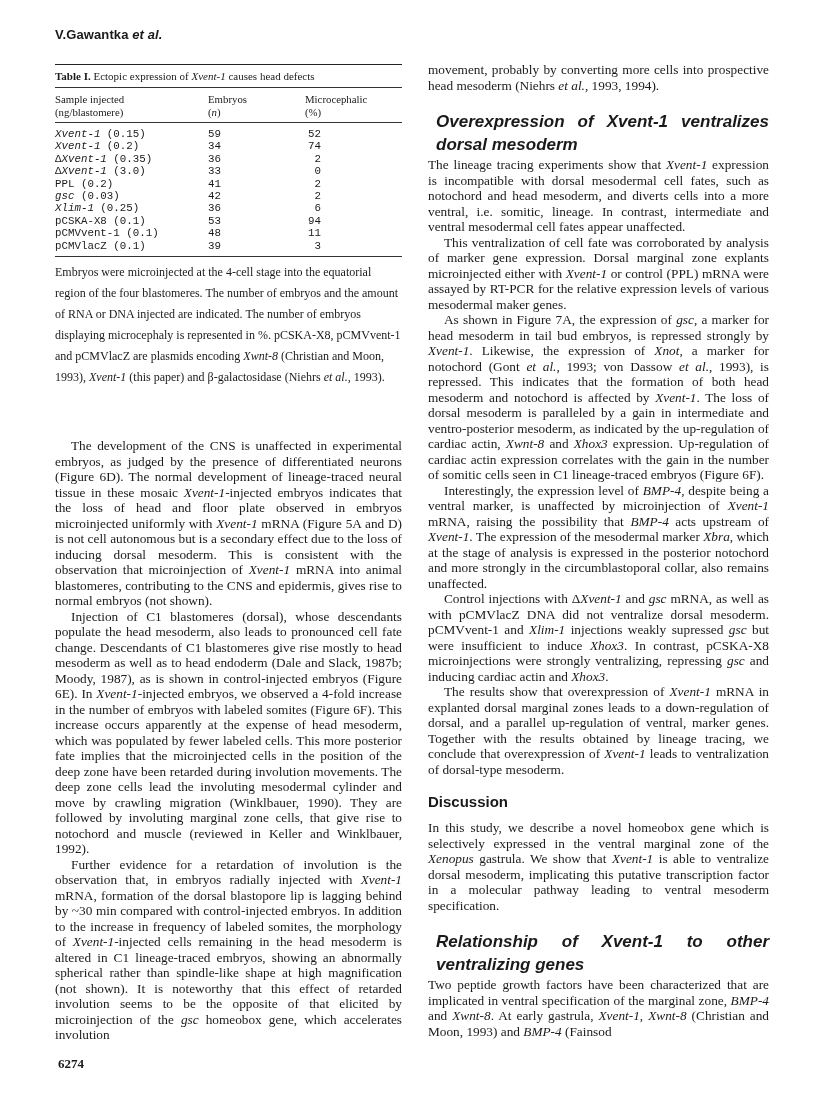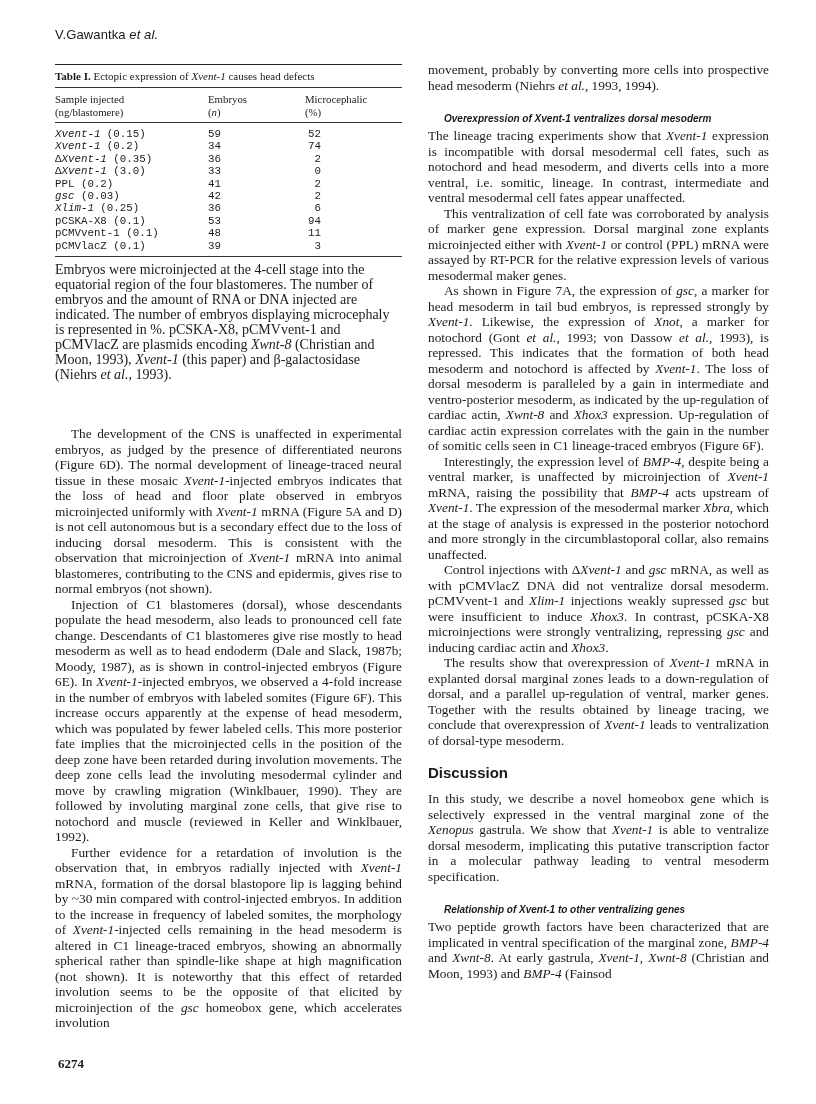--- a/index.html
+++ b/index.html
@@ -1,46 +1,46 @@
 <!DOCTYPE html>
 <html><head>
 <meta charset="utf-8">
 <style>
   html, body { margin: 0; padding: 0; background: #ffffff; }
   body { width: 816px; height: 1104px; position: relative; overflow: hidden;
          font-family: "Liberation Serif", "DejaVu Serif", serif; color: #1a1a1a; }
   .running-head { position: absolute; left: 55px; top: 27px; font-family: "Liberation Sans", sans-serif;
-                  font-weight: normal; font-size: 13px; letter-spacing: 0.1px; }
+                  font-weight: bold; font-size: 13px; letter-spacing: 0.1px; }
   .running-head i { font-style: italic; }
 
   .table-block { position: absolute; left: 55px; top: 64px; width: 347px; }
   .rule-thick { border-top: 1.6px solid #222; }
   .rule-thin { border-top: 1px solid #333; }
   .table-caption { font-size: 11px; padding: 5px 0 4px 0; line-height: 13px; }
   .table-caption b { font-weight: bold; }
   table.data { width: 100%; border-collapse: collapse; font-size: 10.8px; }
   table.data th { font-weight: normal; text-align: left; vertical-align: top; line-height: 12.5px; padding: 5px 0 4px 0; }
   table.data td { line-height: 12.4px; padding: 0; font-family: Liberation Mono, monospace; }
   table.data th.c1, table.data td.c1 { width: 153px; }
   table.data th.c2, table.data td.c2 { width: 97px; }
   table.data td.c3 { text-align: left; padding-left: 0; }
   .num3 { display: inline-block; width: 16px; text-align: right; }
   .tbody-pad td { height: 5px; }
-  .table-note { font-size: 14px; line-height: 15px; padding-top: 5px; text-align: left; }
+  .table-note { font-size: 12px; line-height: 21px; padding-top: 5px; text-align: left; }
 
   .body-text { font-size: 13.3px; line-height: 15.5px; text-align: justify; hyphens: none; }
   .body-text p { margin: 0; text-indent: 16px; }
   .body-text p.noindent { text-indent: 0; }
   .body-text i { font-style: italic; }
 
-  .left-text { position: absolute; left: 55px; top: 426px; width: 347px; }
+  .left-text { position: absolute; left: 55px; top: 438px; width: 347px; }
   .right-text { position: absolute; left: 428px; top: 62px; width: 341px; }
 
   .subhead { font-family: "Liberation Sans", sans-serif; font-weight: bold; font-style: italic;
-             font-size: 10px; line-height: 17px; margin: 12px 0 1px 16px; }
+             font-size: 17px; line-height: 23px; margin: 12px 0 1px 8px; }
   .section-head { font-family: "Liberation Sans", sans-serif; font-weight: bold; font-size: 15px;
                   line-height: 18px; margin: 16px 0 9px 0; }
 
   .page-number { position: absolute; left: 58px; top: 1056px; font-family: Liberation Serif, serif;
                  font-weight: bold; font-size: 13px; }
 </style>
 </head>
 <body>
 
 <div class="running-head">

